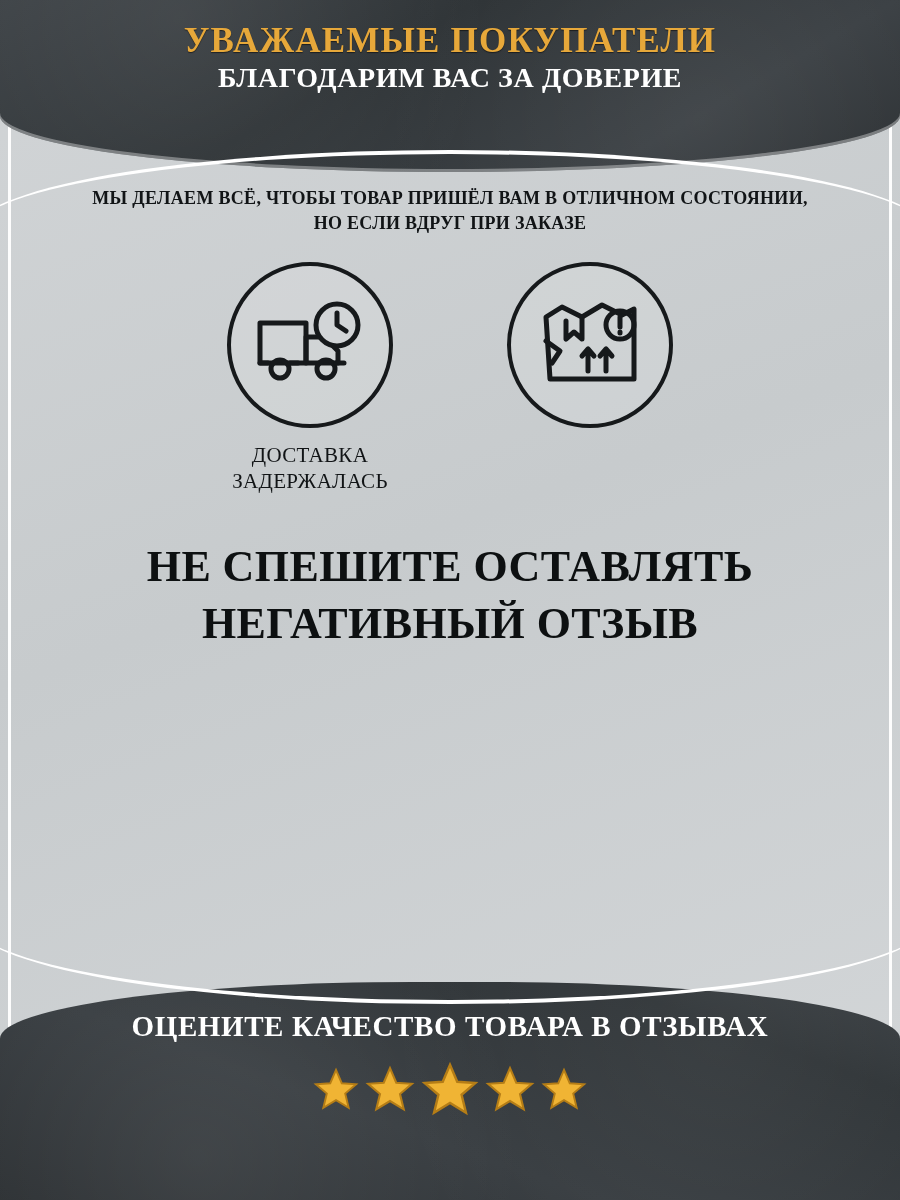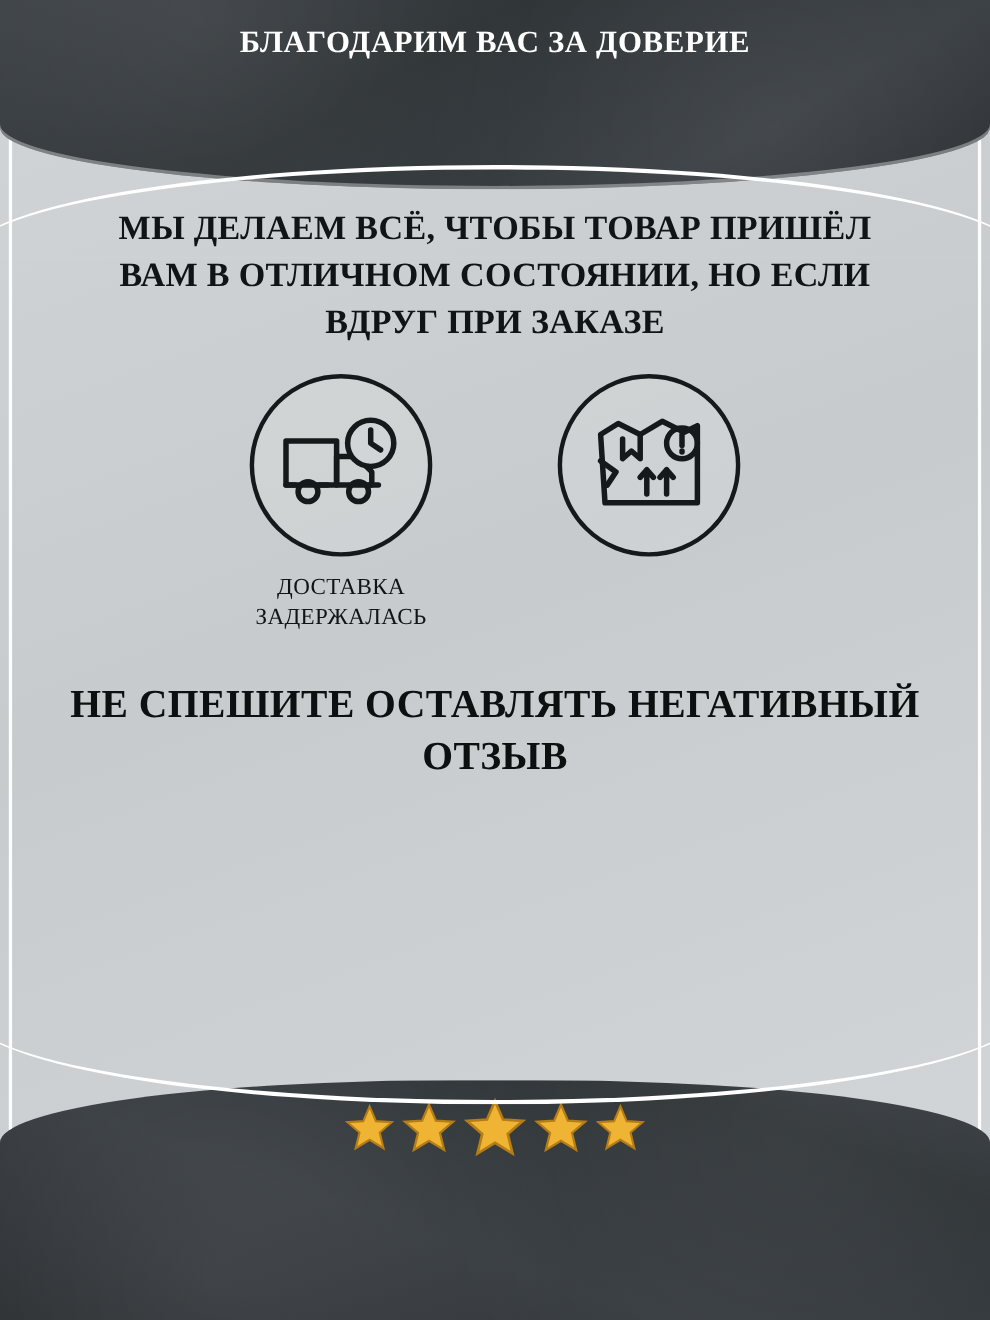--- a/index.html
+++ b/index.html
@@ -88,21 +88,21 @@
   .content {
     position: absolute;
     top: 186px;
     left: 0;
     width: 900px;
     z-index: 5;
     text-align: center;
   }
 
   .lead {
-    font-size: 31px;
+    font-size: 18px;
     font-weight: bold;
     color: #111416;
     line-height: 1.38;
     letter-spacing: .3px;
     padding: 0 80px;
   }
 
   
   .icons-row {
     margin-top: 26px;
@@ -132,21 +132,21 @@
     margin-top: 14px;
     font-size: 21px;
     font-weight: normal;
     color: #111416;
     line-height: 1.25;
     letter-spacing: .3px;
   }
 
   .headline {
     margin-top: 44px;
-    font-size: 36px;
+    font-size: 44px;
     font-weight: bold;
     color: #0d1011;
     line-height: 1.3;
     letter-spacing: .4px;
     padding: 0 40px;
   }
 
   .support {
     margin-top: 28px;
     font-size: 26px;
@@ -202,20 +202,21 @@
     display: block;
   }
 </style>
 </head>
 <body>
 
 <div class="poster">
 
   <div class="header">
     <div class="header-inner">
+      <div class="header-title">УВАЖАЕМЫЕ ПОКУПАТЕЛИ</div>
       <div class="header-sub">БЛАГОДАРИМ ВАС ЗА ДОВЕРИЕ</div>
     </div>
   </div>
   <div class="header-arc"></div>
 
   <div class="side-line left"></div>
   <div class="side-line right"></div>
 
   <div class="content">
 
@@ -255,20 +256,21 @@
       </div>
 
     </div>
 
     <div class="headline">НЕ СПЕШИТЕ ОСТАВЛЯТЬ НЕГАТИВНЫЙ ОТЗЫВ</div>
 
   </div>
 
   <div class="footer-arc"></div>
   <div class="footer">
+    <div class="footer-title">ОЦЕНИТЕ КАЧЕСТВО ТОВАРА В ОТЗЫВАХ</div>
     <div class="stars">
       <svg class="star" width="46" height="46" viewBox="0 0 24 24">
         <polygon points="12,2 15,9 22.5,9.5 16.8,14.4 18.6,21.8 12,17.8 5.4,21.8 7.2,14.4 1.5,9.5 9,9" fill="#f0b434" stroke="#b57d16" stroke-width="1"></polygon>
       </svg>
       <svg class="star" width="50" height="50" viewBox="0 0 24 24">
         <polygon points="12,2 15,9 22.5,9.5 16.8,14.4 18.6,21.8 12,17.8 5.4,21.8 7.2,14.4 1.5,9.5 9,9" fill="#f0b434" stroke="#b57d16" stroke-width="1"></polygon>
       </svg>
       <svg class="star" width="58" height="58" viewBox="0 0 24 24">
         <polygon points="12,2 15,9 22.5,9.5 16.8,14.4 18.6,21.8 12,17.8 5.4,21.8 7.2,14.4 1.5,9.5 9,9" fill="#f0b434" stroke="#b57d16" stroke-width="1"></polygon>
       </svg>

